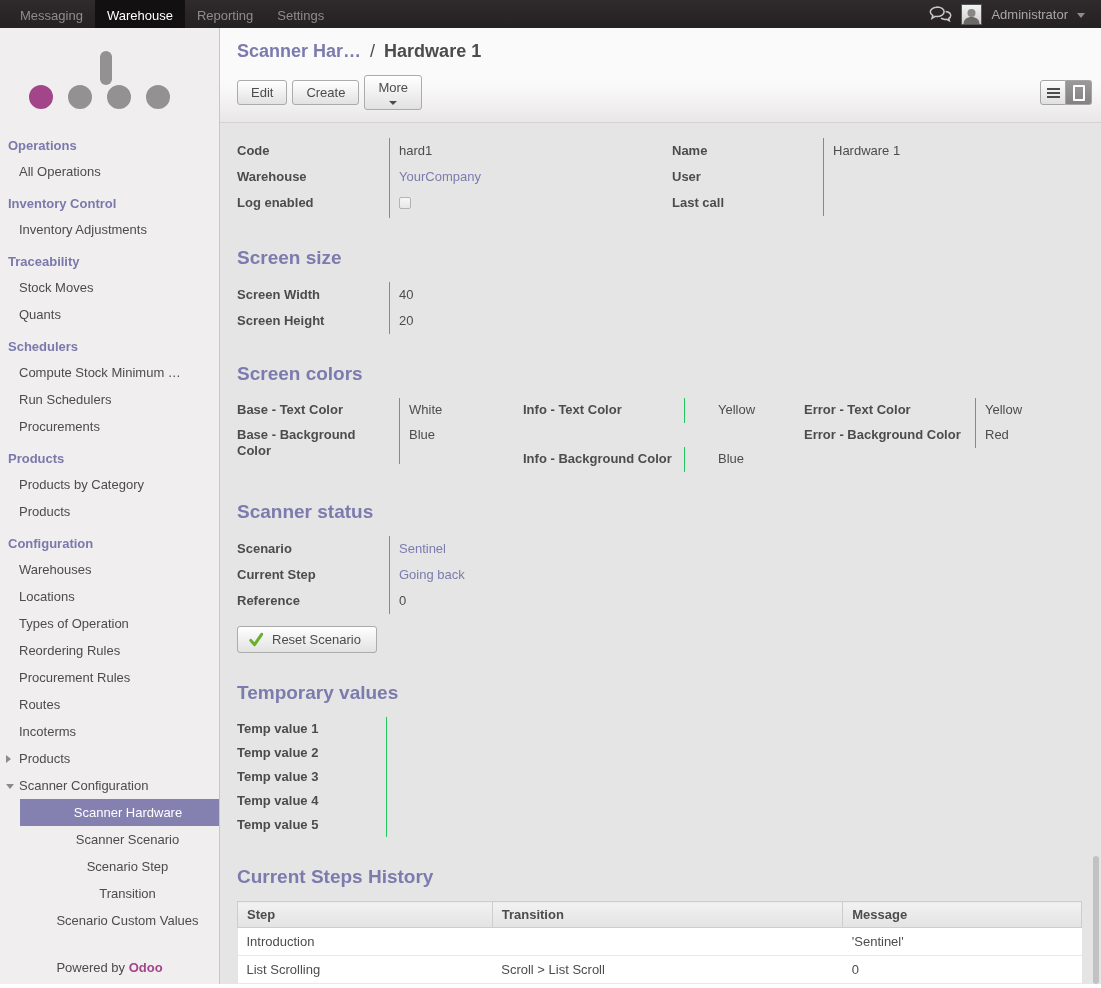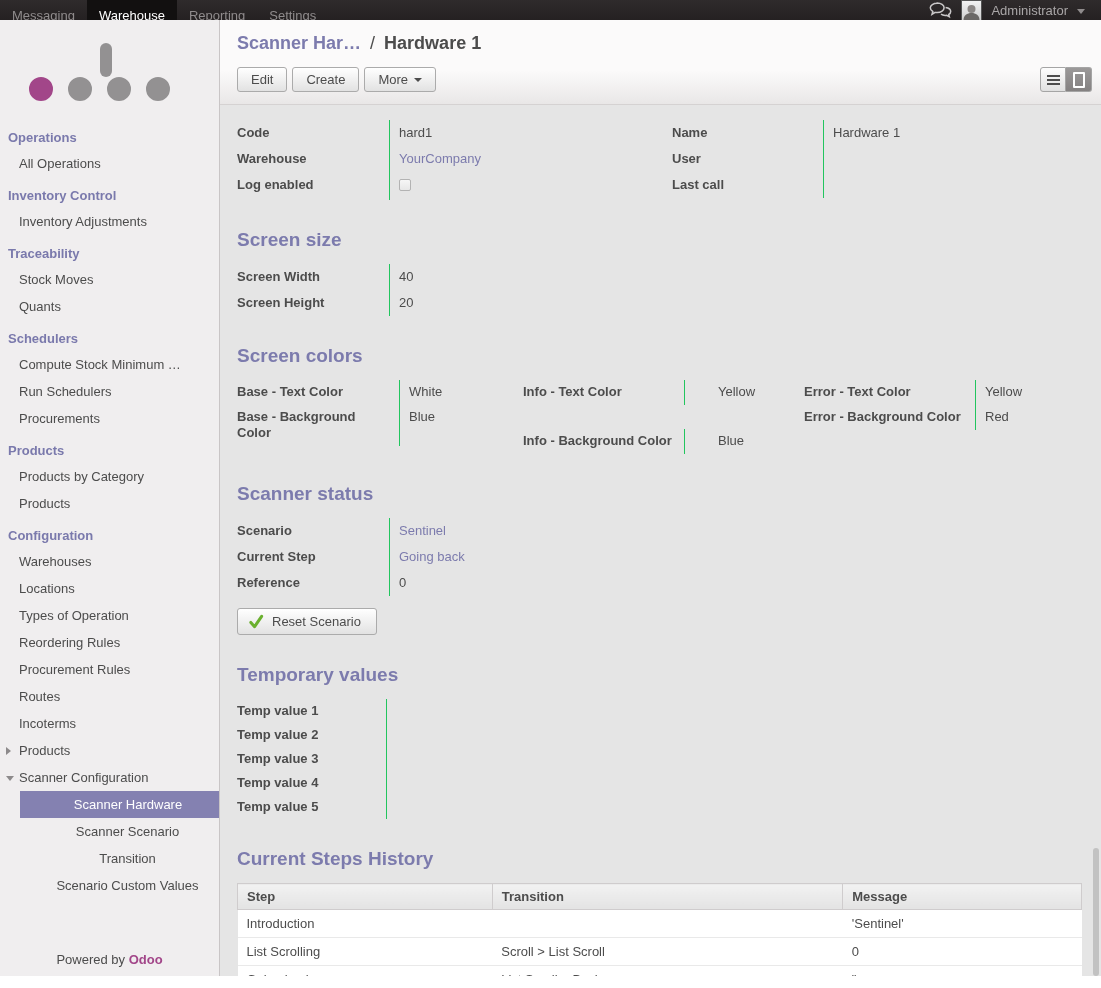--- a/index.html
+++ b/index.html
@@ -1,20 +1,20 @@
 <!DOCTYPE html>
 <html><head>
 <meta charset="utf-8">
 <style>
   * { box-sizing: border-box; margin: 0; padding: 0; }
   html,body { width:1101px; height:988px; overflow:hidden; }
   body { font-family:"Liberation Sans", sans-serif; font-size:13px; color:#4c4c4c; background:#fff; }
 
   
-  .topbar { height:20px; background:linear-gradient(#2f2b2c,#252122); display:flex; align-items:stretch; padding-left:0; }
+  .topbar { height:28px; background:linear-gradient(#2f2b2c,#252122); display:flex; align-items:stretch; padding-left:8px; }
   .menus { display:flex; align-items:stretch; }
   .menu-item { padding:0 12px; line-height:32px; color:#8f8b8c; cursor:pointer; }
   .menu-item.active { background:#121010; color:#fff; }
   .topbar-right { margin-left:auto; display:flex; align-items:center; gap:9px; padding-right:16px; }
   .chat-icon svg { display:block; }
   .avatar { width:21px; height:21px; background:linear-gradient(#f2f2f2,#cfcfcf); border:1px solid #555; overflow:hidden; display:flex; align-items:flex-end; justify-content:center; }
   .user-name { color:#a9a6a7; }
   .caret-down { width:0; height:0; border-left:4px solid transparent; border-right:4px solid transparent; border-top:5px solid #8f8b8c; margin-top:2px; }
 
   
@@ -44,21 +44,21 @@
   
   .content { flex:1; display:flex; flex-direction:column; background:#e5e5e5; position:relative; overflow:hidden; }
   .content-header { background:linear-gradient(#fbfafa 60%,#e9e7e7); border-bottom:1px solid #d5d2d2; padding:13px 9px 12px 17px; }
   .breadcrumb { font-size:18px; font-weight:bold; margin-bottom:13px; }
   .crumb-link { color:#7c7bad; cursor:pointer; }
   .crumb-sep { color:#4c4c4c; font-weight:normal; padding:0 4px; }
   .crumb-current { color:#4c4c4c; }
   .btn-row { display:flex; align-items:center; }
   .btn { background:linear-gradient(#ffffff,#e2e2e2); border:1px solid #ababab; border-radius:3px; padding:4px 13px; font-size:13px; color:#4c4c4c; cursor:pointer; font-family:"Liberation Sans", sans-serif; }
   .btn + .btn { margin-left:5px; }
-  .btn-more { margin-left:242px; display:inline-flex; align-items:center; gap:6px; }
+  .btn-more { margin-left:242px; display:inline-flex; align-items:center; gap:6px;flex-direction:column; }
   .more-caret { width:0; height:0; border-left:4px solid transparent; border-right:4px solid transparent; border-top:4px solid #4c4c4c; }
   .switcher { display:flex; margin-left:auto; }
   .sw-btn { width:26px; height:25px; border:1px solid #a5a5a5; display:flex; align-items:center; justify-content:center; cursor:pointer; }
   .sw-list { border-radius:3px 0 0 3px; background:linear-gradient(#fdfdfd,#e0e0e0); }
   .list-glyph { width:13px; height:2px; background:#4c4c4c; box-shadow:0 4px 0 #4c4c4c, 0 8px 0 #4c4c4c; margin-bottom:8px; }
   .sw-form { border-radius:0 3px 3px 0; border-left:none; background:linear-gradient(#9b9999,#848181); }
   .form-glyph { width:12px; height:16px; border:2px solid #fff; border-radius:1px; background:transparent; }
 
   .form-body { padding:15px 19px 0 17px; }
 
@@ -152,20 +152,21 @@
         <div class="side-item"><span class="side-label">Locations</span></div>
         <div class="side-item"><span class="side-label">Types of Operation</span></div>
         <div class="side-item"><span class="side-label">Reordering Rules</span></div>
         <div class="side-item"><span class="side-label">Procurement Rules</span></div>
         <div class="side-item"><span class="side-label">Routes</span></div>
         <div class="side-item"><span class="side-label">Incoterms</span></div>
         <div class="side-item"><span class="tri right"></span><span class="side-label">Products</span></div>
         <div class="side-item"><span class="tri down"></span><span class="side-label">Scanner Configuration</span></div>
         <div class="side-item sub selected"><span class="side-label">Scanner Hardware</span></div>
         <div class="side-item sub"><span class="side-label">Scanner Scenario</span></div>
+        <div class="side-item sub"><span class="side-label">Scenario Step</span></div>
         <div class="side-item sub"><span class="side-label">Transition</span></div>
         <div class="side-item sub"><span class="side-label">Scenario Custom Values</span></div>
       </nav>
     <div class="powered">
       <span>Powered by</span>
       <b>Odoo</b>
     </div>
   </aside>
 
   <main class="content">

